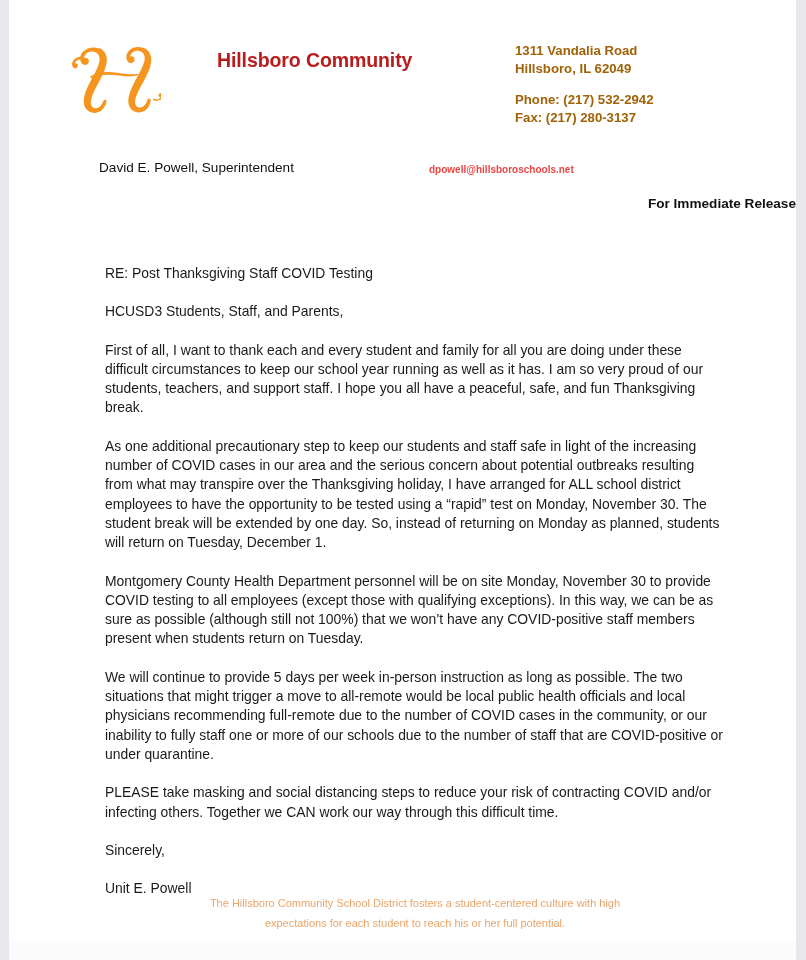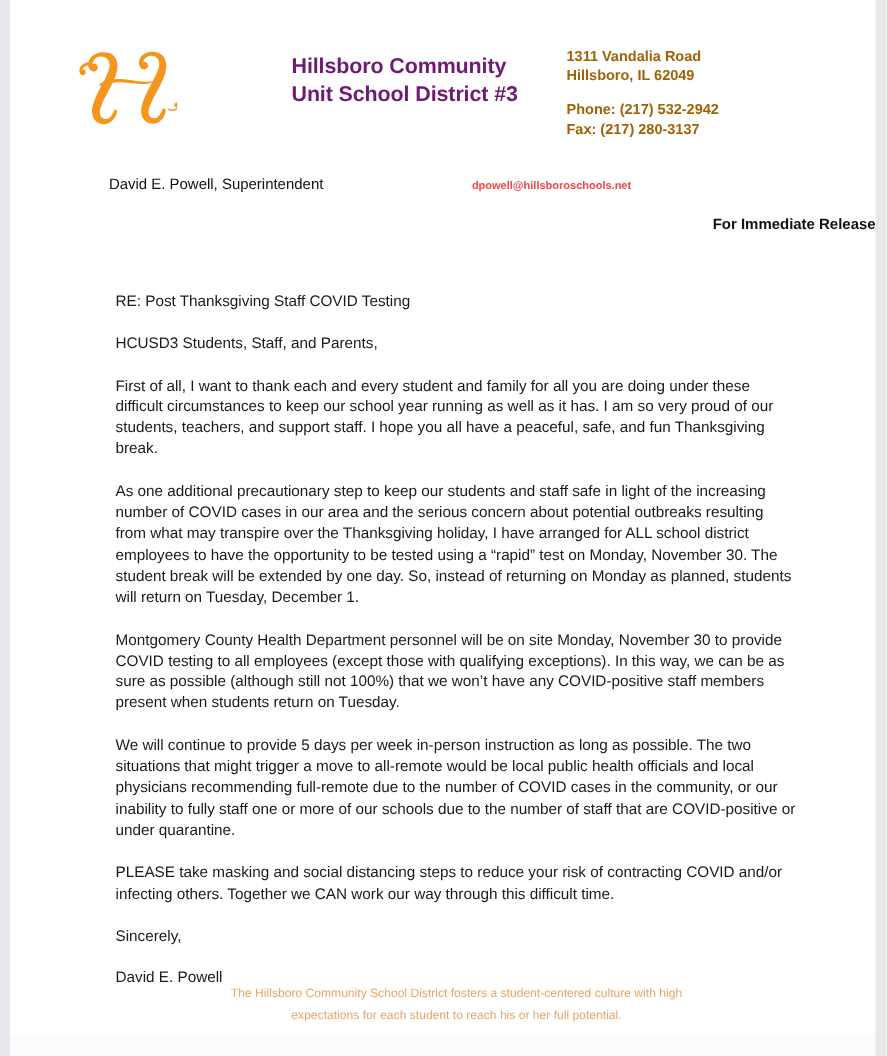--- a/index.html
+++ b/index.html
@@ -58,23 +58,22 @@
   }
   .logo svg { display: block; }
 
   .org-name {
     position: absolute;
     left: 208px;
     top: 47px;
     font-weight: bold;
     font-size: 19.5px;
     line-height: 26px;
-    color: #701a75;
+    color: #b91c1c;
     letter-spacing: -0.1px;
-    margin-left: 48px;
   }
 
   .addr-block {
     position: absolute;
     left: 506px;
     top: 42px;
     font-weight: bold;
     font-size: 13.2px;
     line-height: 17.5px;
     color: #a16207;
@@ -167,21 +166,20 @@
 
             <path d="M14.2 22.5c-3.6-.4-7.4 0.9-9.7 3.8-1.5 1.9-1.9 4.7-0.6 6.7 0.9 1.5 3.1 1.8 4.3 0.5 1.2-1.2 0.9-3.3-.6-4-0.6-.3-1.3-.3-1.9 0 0.5-1.7 1.9-3.1 3.6-3.6 1.6-.5 3.4-.4 4.9 0.4 0.8 0.4 1.6-.6 1.1-1.3-0.3-0.5-0.7-0.8-1.1-1z"></path>
 
             <path d="M84.5 66.2c2.6 1.1 5.7 0.7 7.8-1.1 1.3-1.1 1.9-3 1.2-4.6-0.6-1.3-2.4-1.7-3.4-.7-1 1-0.8 2.7 0.4 3.3 0.4 0.2 0.9 0.2 1.3 0-0.5 1.2-1.7 2.1-3 2.3-1.3 0.3-2.7 0-3.8-.7-0.7-0.4-1.4 0.5-1 1.1 0.1 0.2 0.3 0.3 0.5 0.4z"></path>
           </g>
         </svg>
       </div>
 
       <div class="org-name">
         <div>Hillsboro Community</div>
-        <div>Unit School District #3</div>
       </div>
 
       <div class="addr-block">
         <div>1311 Vandalia Road</div>
         <div>Hillsboro, IL 62049</div>
         <div class="gap"></div>
         <div>Phone: (217) 532-2942</div>
         <div>Fax: (217) 280-3137</div>
       </div>
     </div>
@@ -197,21 +195,21 @@
 
     <div class="body-wrap">
       <p>RE:  Post Thanksgiving Staff COVID Testing</p>
       <p>HCUSD3 Students, Staff, and Parents,</p>
       <p>First of all, I want to thank each and every student and family for all you are doing under these difficult circumstances to keep our school year running as well as it has.  I am so very proud of our students, teachers, and support staff.  I hope you all have a peaceful, safe, and fun Thanksgiving break.</p>
       <p>As one additional precautionary step to keep our students and staff safe in light of the increasing number of COVID cases in our area and the serious concern about potential outbreaks resulting from what may transpire over the Thanksgiving holiday, I have arranged for ALL school district employees to have the opportunity to be tested using a “rapid” test on Monday, November 30.  The student break will be extended by one day.  So, instead of returning on Monday as planned, students will return on Tuesday, December 1.</p>
       <p>Montgomery County Health Department personnel will be on site Monday, November 30 to provide COVID testing to all employees (except those with qualifying exceptions).  In this way, we can be as sure as possible (although still not 100%) that we won’t have any COVID-positive staff members present when students return on Tuesday.</p>
       <p>We will continue to provide 5 days per week in-person instruction as long as possible.  The two situations that might trigger a move to all-remote would be local public health officials and local physicians recommending full-remote due to the number of COVID cases in the community, or our inability to fully staff one or more of our schools due to the number of staff that are COVID-positive or under quarantine.</p>
       <p>PLEASE take masking and social distancing steps to reduce your risk of contracting COVID and/or infecting others.  Together we CAN work our way through this difficult time.</p>
       <p>Sincerely,</p>
-      <p class="sig-name">David E. Powell</p>
+      <p class="sig-name">Unit E. Powell</p>
     </div>
 
     <div class="tagline">
       <div>The Hillsboro Community School District fosters a student-centered culture with high</div>
       <div>expectations for each student to reach his or her full potential.</div>
     </div>
 
   </div>
   <div class="page-bottom-fade"></div>
 </div>

